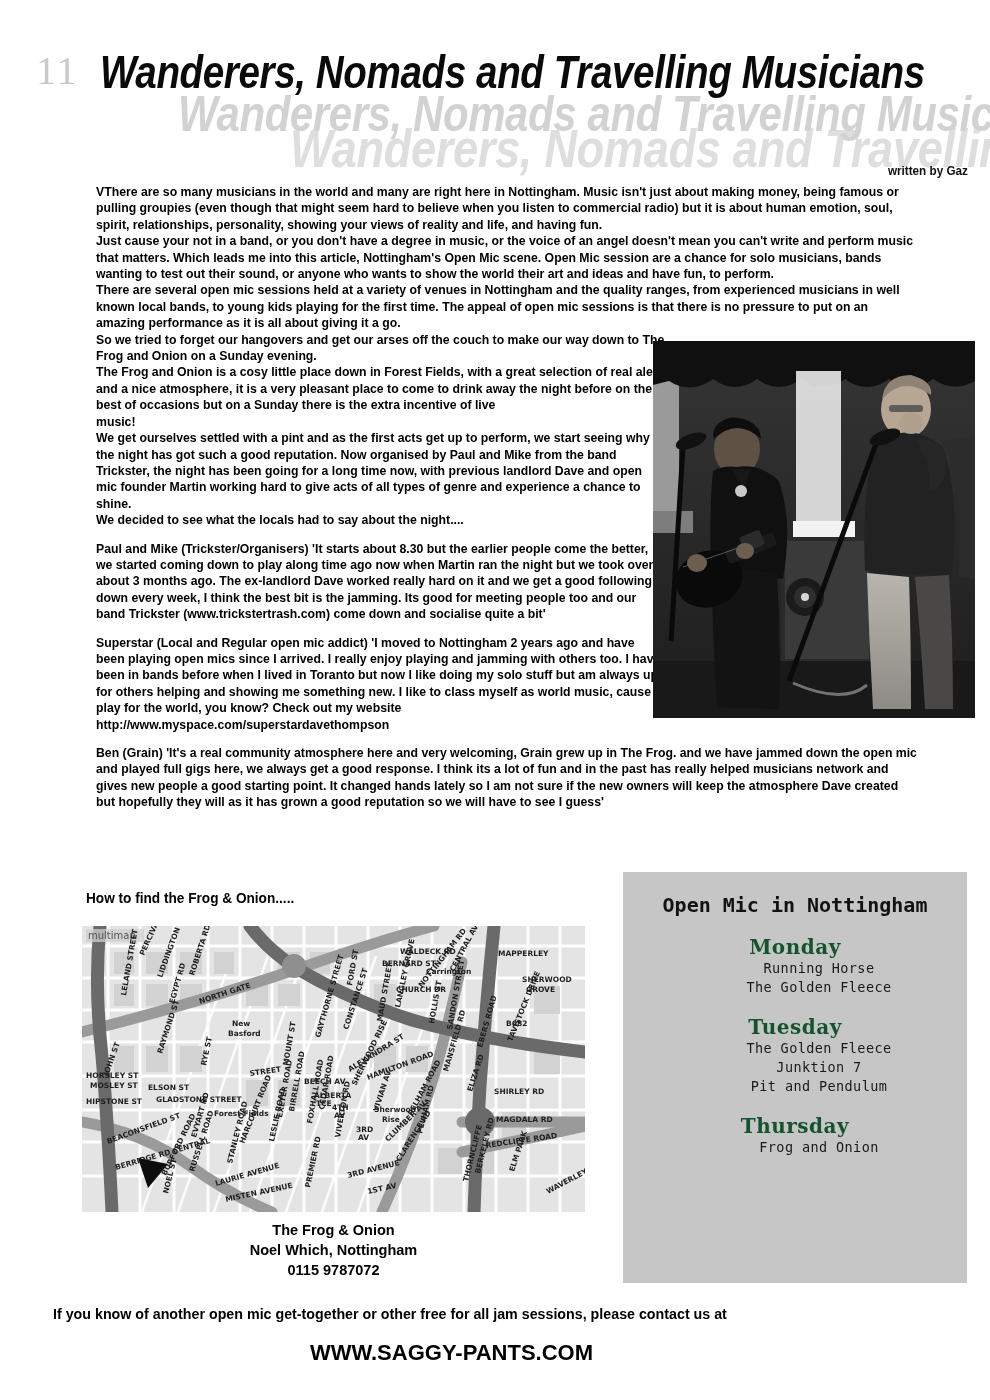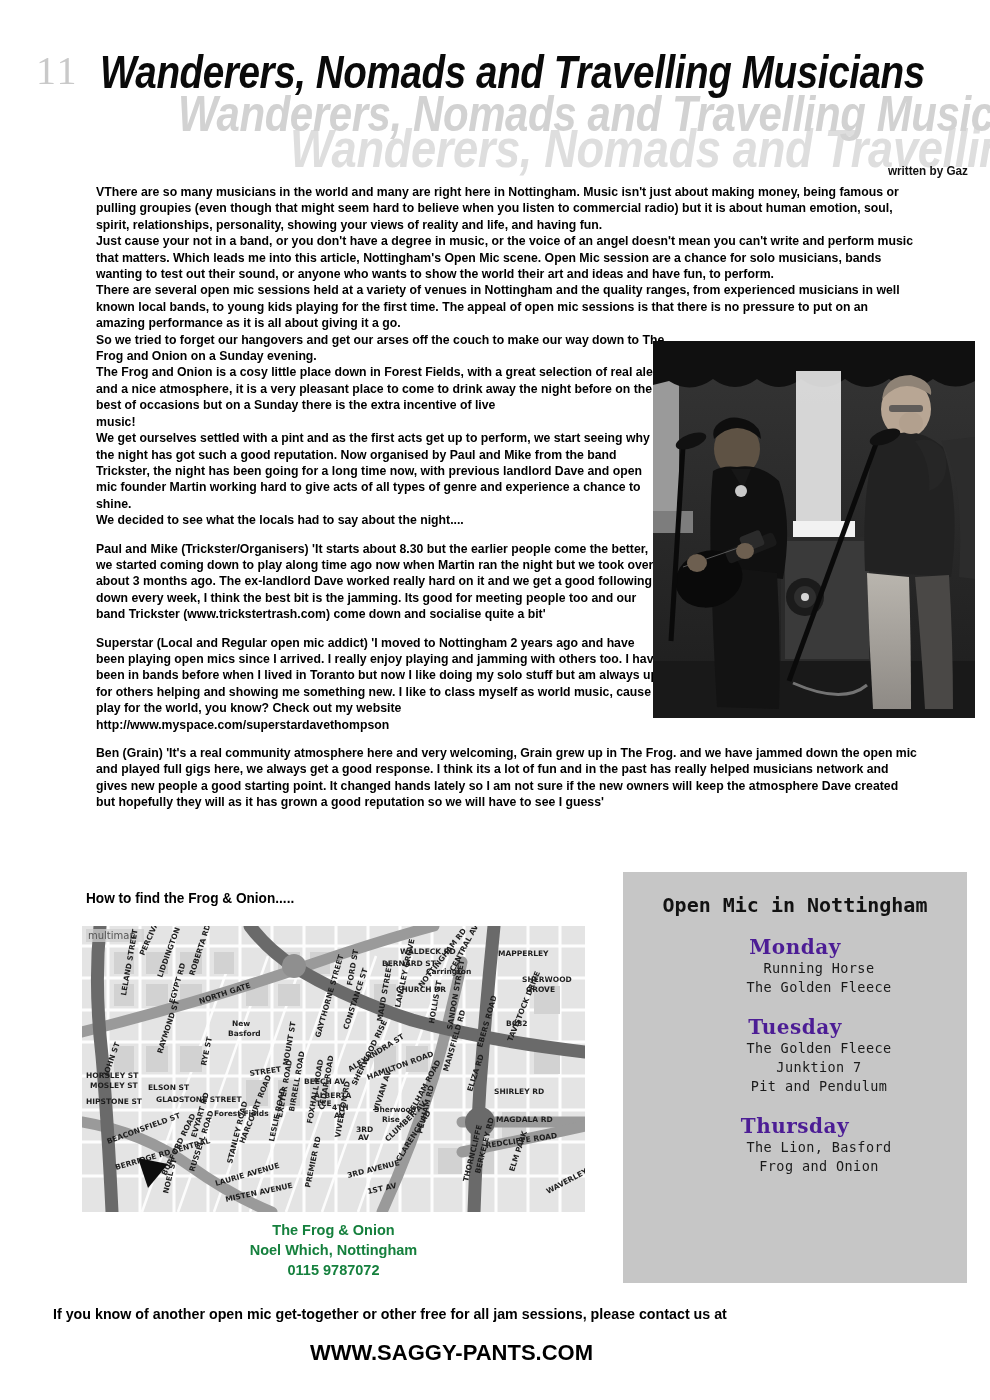--- a/index.html
+++ b/index.html
@@ -69,36 +69,36 @@
     transform-origin:left top;
   }
   .map{
     position:absolute;left:82px;top:926px;width:503px;height:286px;
     background:#e6e6e6;overflow:hidden;border:0;text-align:right;
   }
   .map svg{display:block;}
   .venue{
     position:absolute;left:82px;top:1220px;width:503px;text-align:center;
     font-family:"Liberation Sans Narrow","Liberation Sans",sans-serif;
-    font-size:14.5px;font-weight:bold;line-height:20px;color:#15803d;
+    font-size:14.5px;font-weight:bold;line-height:20px;color:#000000;
   }
 
   
   .omic{
     position:absolute;left:623px;top:872px;width:344px;height:411px;
     background:#c6c6c6;text-align:center;
   }
   .omic-title{
     font-family:"DejaVu Sans Mono",monospace;
     font-size:20px;font-weight:bold;color:#121212;
     padding-top:21px;letter-spacing:0px;
   }
   .omic-day{
     font-family:"DejaVu Serif",serif;
-    font-size:20px;font-weight:bold;color:#4c1d95;
+    font-size:20px;font-weight:bold;color:#14532d;
     margin-top:18px;letter-spacing:0.5px;
   }
   .omic-ven{
     font-family:"DejaVu Sans Mono",monospace;
     font-size:13.5px;font-weight:400;color:#1a1a1a;
     line-height:19px;letter-spacing:0.4px;margin-left:48px;
   }
 
   
   .foot1{
@@ -417,21 +417,20 @@
     <div class="omic-day">Monday</div>
     <div class="omic-ven">Running Horse</div>
     <div class="omic-ven">The Golden Fleece</div>
 
     <div class="omic-day">Tuesday</div>
     <div class="omic-ven">The Golden Fleece</div>
     <div class="omic-ven">Junktion 7</div>
     <div class="omic-ven">Pit and Pendulum</div>
 
     <div class="omic-day">Thursday</div>
-    <div class="omic-ven">The Lion, Basford</div>
 
     <div class="omic-ven">Frog and Onion</div>
   </div>
 
   <div class="foot1">If you know of another open mic get-together or other free for all jam sessions, please contact us at</div>
   <div class="foot2">WWW.SAGGY-PANTS.COM</div>
 
 </div>
 
 </body></html>

